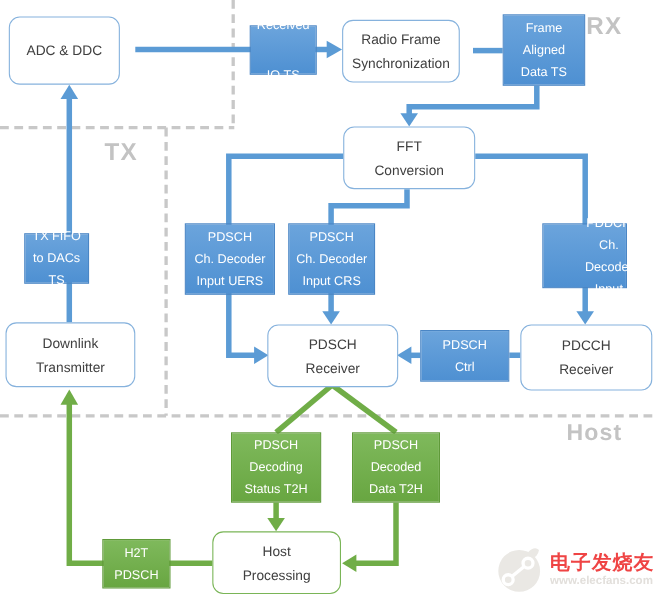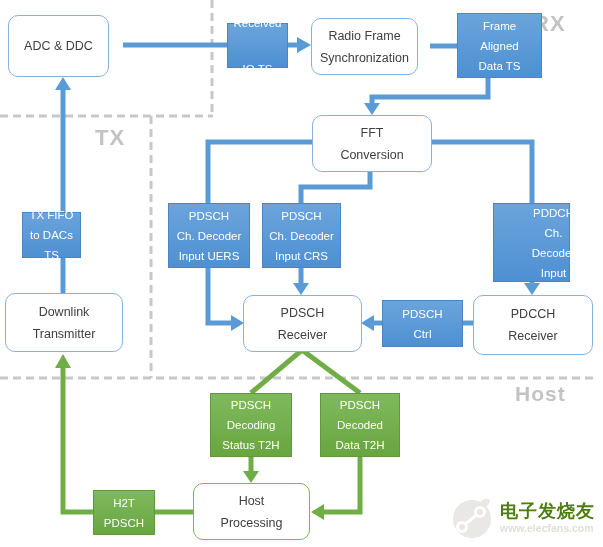--- a/index.html
+++ b/index.html
@@ -16,21 +16,21 @@
               border:1px solid #5f9a39;color:#ffffff;font-size:11.5px;line-height:20px;}
   .node.white{background:#ffffff;border:1px solid #86b2dd;border-radius:10px;
               color:#404040;font-size:12.5px;line-height:22px;}
   .node.whitegreen{background:#ffffff;border:1px solid #7ab557;border-radius:10px;
               color:#404040;font-size:12.5px;line-height:22px;}
   .region-label{position:absolute;z-index:2;font-weight:bold;font-size:22px;
               color:#c3c3c3;letter-spacing:1px;}
   .watermark{position:absolute;z-index:0;left:450px;top:492px;display:flex;
               align-items:center;gap:4px;}
   .wm-text{display:flex;flex-direction:column;align-items:flex-start;}
-  .wm-brand{font-weight:bold;font-size:18px;color:#4d7c0f;letter-spacing:1px;line-height:22px;}
+  .wm-brand{font-weight:bold;font-size:18px;color:#ef4444;letter-spacing:1px;line-height:22px;}
   .wm-site{font-weight:bold;font-size:10.5px;color:#e2dfdb;line-height:13px;}
 </style>
 </head>
 <body>
 
 <div id="stage">
 
   <div class="watermark">
     <svg width="46" height="50" viewBox="0 0 46 50">
       <circle cx="22" cy="27" r="19" fill="#eae8e4"></circle>
@@ -102,21 +102,21 @@
   <div class="node blue" style="left:227px;top:23px;width:61px;height:45px;gap:26px;">
     <span>Received</span>
     <span>IQ TS</span>
   </div>
 
   <div class="node white" style="left:311px;top:18px;width:107px;height:57px;">
     <span>Radio Frame</span>
     <span>Synchronization</span>
   </div>
 
-  <div class="node blue" style="left:457px;top:13px;width:85px;height:65px;">
+  <div class="node blue" style="left:457px;top:13px;width:75px;height:65px;">
     <span>Frame</span>
     <span>Aligned</span>
     <span>Data TS</span>
   </div>
 
   <div class="node white" style="left:312px;top:115px;width:120px;height:57px;">
     <span>FFT</span>
     <span>Conversion</span>
   </div>
 
@@ -125,21 +125,21 @@
     <span>Ch. Decoder</span>
     <span>Input UERS</span>
   </div>
 
   <div class="node blue" style="left:262px;top:203px;width:79px;height:65px;">
     <span>PDSCH</span>
     <span>Ch. Decoder</span>
     <span>Input CRS</span>
   </div>
 
-  <div class="node blue" style="left:493px;top:203px;width:77px;height:79px;padding-left:44px;">
+  <div class="node blue" style="left:493px;top:203px;width:77px;height:59px;padding-left:44px;">
     <span>PDDCH</span>
     <span>Ch. Decoder</span>
     <span>Input</span>
   </div>
 
   <div class="node white" style="left:243px;top:295px;width:119px;height:57px;">
     <span>PDSCH</span>
     <span>Receiver</span>
   </div>
 

